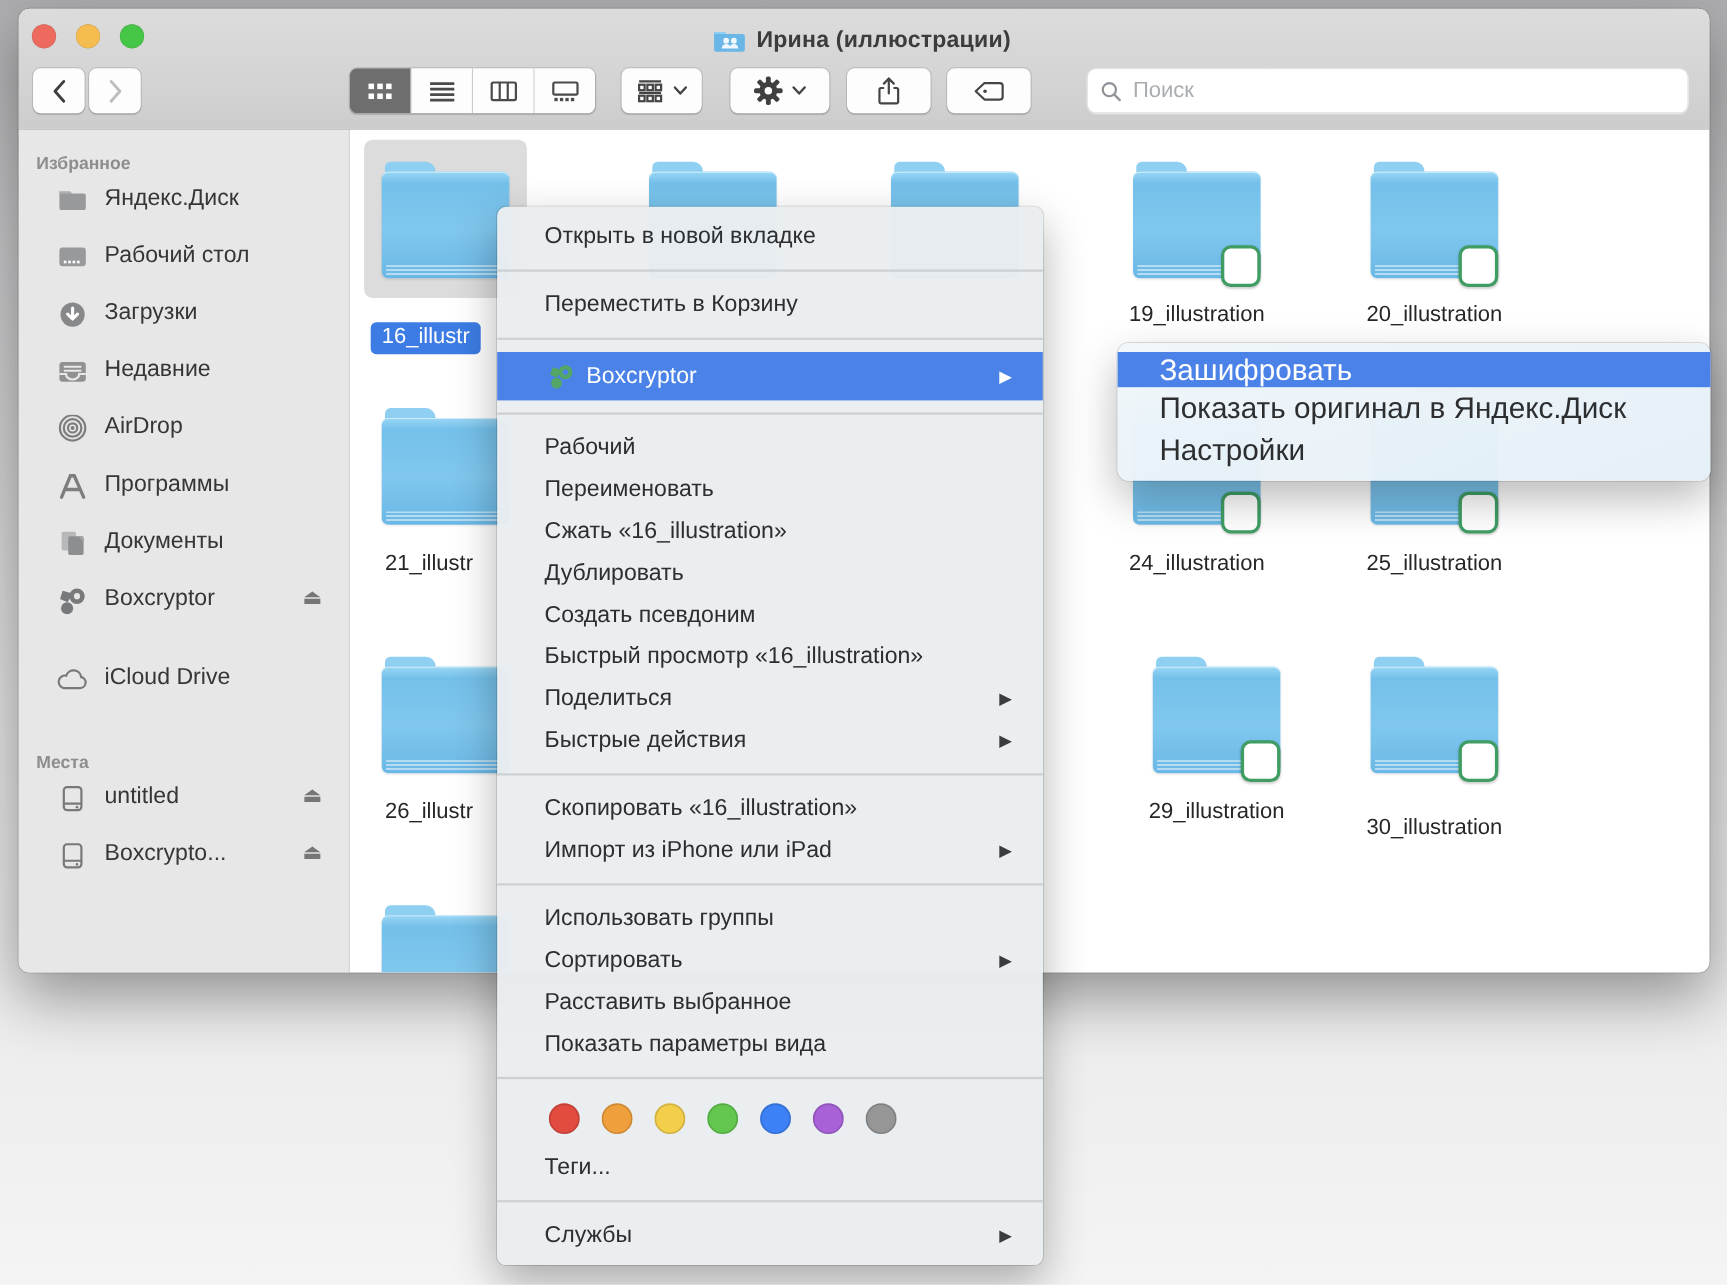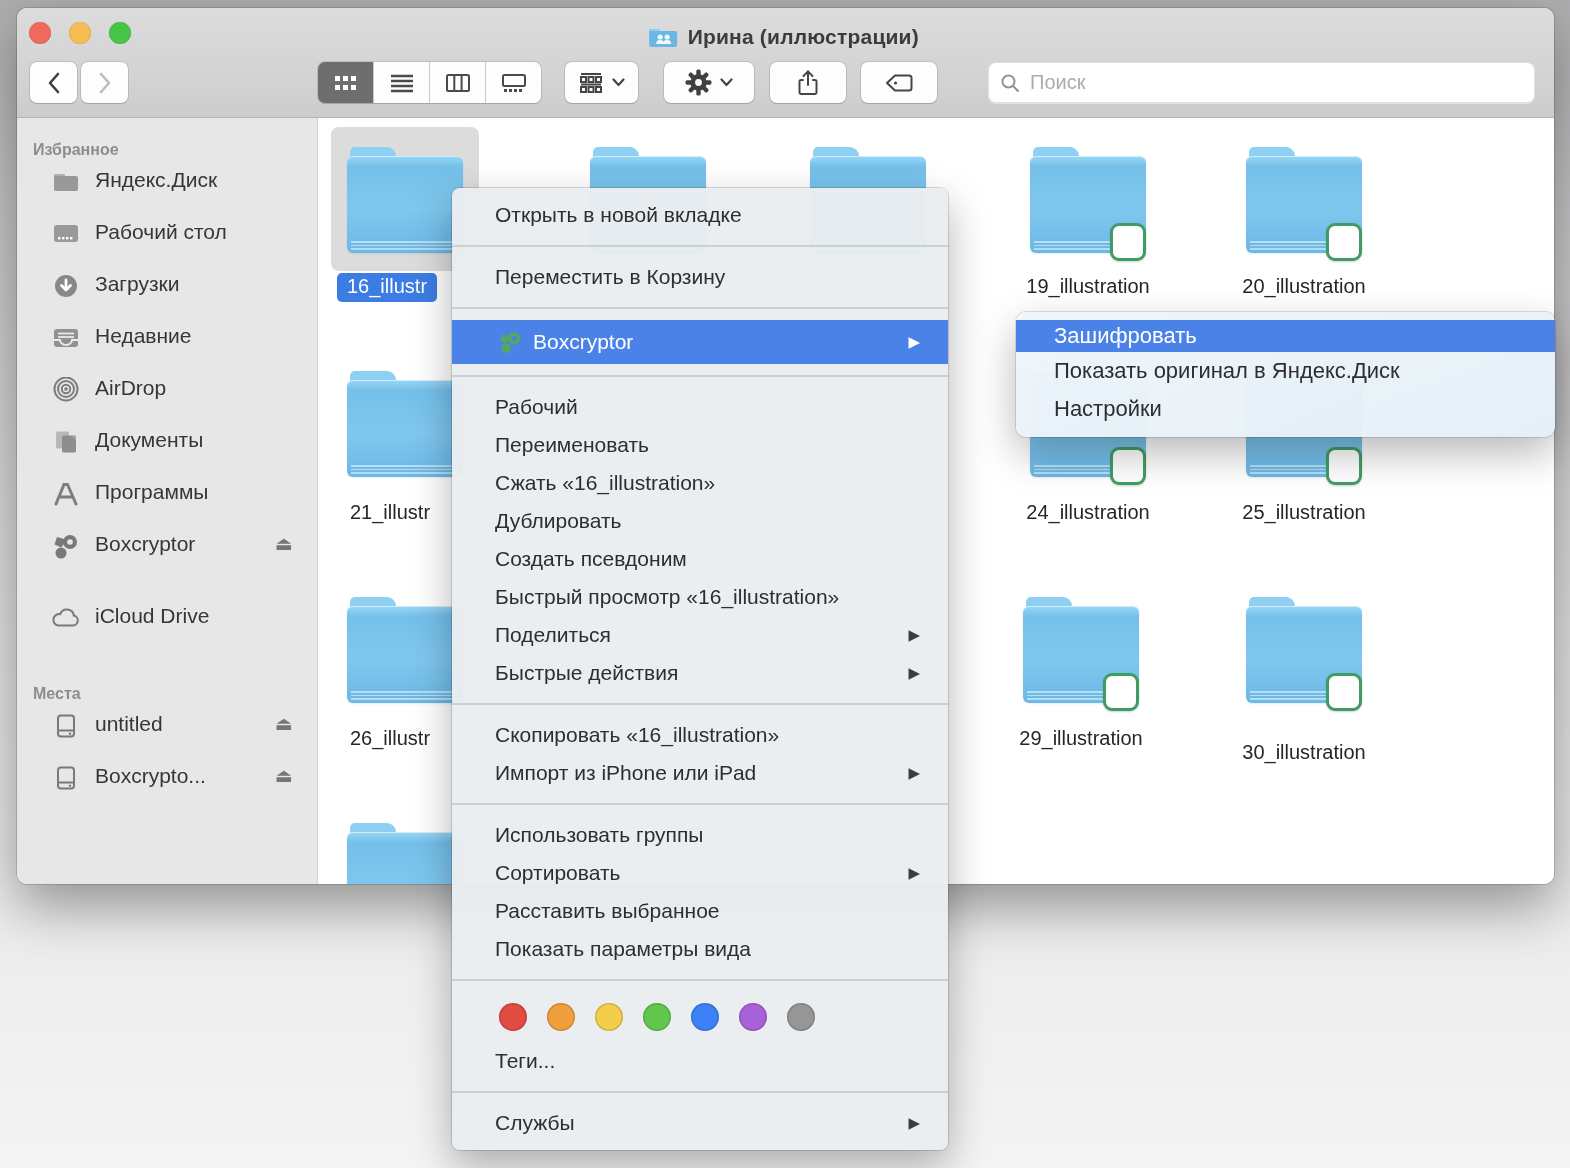--- a/index.html
+++ b/index.html
@@ -47,38 +47,38 @@
   .folder-icon{position:absolute;width:116px;height:106px;}
   .folder-icon .tab{position:absolute;top:0;left:3px;width:46px;height:24px;background:#8fd0f2;border-radius:5px 9px 0 0;}
   .folder-icon .fbody{position:absolute;top:9px;left:0;right:0;bottom:0;border-radius:6px;
     background:linear-gradient(180deg,#9ad7f5 0%,#74c0ea 11%,#7fc7ee 55%,#6bb8e6 100%);
     box-shadow:inset 0 1px 0 rgba(255,255,255,.55),0 1px 2px rgba(0,0,0,.08);}
   .folder-icon .fbody::after{content:"";position:absolute;left:4px;right:4px;bottom:3px;height:9px;
     background:repeating-linear-gradient(180deg,rgba(255,255,255,.5) 0 1.5px,rgba(0,0,0,0) 1.5px 3.6px);}
   .badge{position:absolute;width:30px;height:32px;background:#fff;border:3px solid #3f9d63;border-radius:9px;box-shadow:0 1px 2px rgba(0,0,0,.18);}
   .flabel{position:absolute;font-size:20px;color:#262626;text-align:center;width:200px;white-space:nowrap;}
   .flabel.left{text-align:center;width:auto;}
-  .flabel.pill{background:#3c7ce4;color:#fff;border-radius:5px;padding:2px 10px 4px;width:auto;}
+  .flabel.pill{background:#3c7ce4;color:#fff;border-radius:5px;padding:2px 10px 4px;width:auto;margin-top:20px;}
   
   .menu{position:absolute;left:452px;top:188px;width:496px;box-sizing:border-box;padding:8px 0;z-index:50;
     background:rgba(233,237,240,.97);border-radius:8px;
     box-shadow:0 0 0 1px rgba(0,0,0,.14),0 16px 40px rgba(0,0,0,.30);}
   .mrow{height:38px;display:flex;align-items:center;padding:0 30px 0 43px;position:relative;font-size:21px;color:#2c2e30;white-space:nowrap;}
   .mrow .arrow{position:absolute;right:28px;font-size:15px;color:#3a3c3e;}
   .mrow.hl{height:44px;background:#4a82e8;color:#fff;padding-left:45px;}
   .mrow.hl .arrow{color:#fff;}
   .mrow.hl .micon{margin-right:9px;display:flex;}
   .msep{height:2px;background:#ccd0d3;margin:11px 0;}
   .mtags{height:50px;display:flex;align-items:center;gap:20px;padding-left:47px;}
   .tagdot{width:28px;height:28px;border-radius:50%;box-shadow:inset 0 0 0 1.5px rgba(0,0,0,.14);}
   
   .submenu{position:absolute;left:1016px;top:312px;width:539px;box-sizing:border-box;padding:8px 0 9px;z-index:60;
     background:linear-gradient(160deg,rgba(240,246,250,.97),rgba(228,239,246,.97));
     border-radius:10px;box-shadow:0 0 0 1px rgba(0,0,0,.12),0 16px 40px rgba(0,0,0,.28);}
-  .srow{height:38px;display:flex;align-items:center;padding:0 20px 0 38px;font-size:22px;color:#2c2e30;white-space:nowrap;}
+  .srow{height:38px;display:flex;align-items:center;padding:0 20px 0 38px;font-size:27px;color:#2c2e30;white-space:nowrap;}
   .srow.hl{height:32px;background:#4a82e8;color:#fff;}
 </style>
 </head>
 <body>
 
 <div class="window">
   <div class="header">
     <div class="traffic">
       <div class="tl" style="background:#ee6a5f;"></div>
       <div class="tl" style="background:#f5bd4f;"></div>
@@ -283,37 +283,37 @@
               <circle cx="15" cy="12" r="11.5"></circle>
             </g>
             <circle cx="15" cy="12" r="1.8" fill="#7c7d7f"></circle>
           </svg>
         </span>
         <span class="lbl">AirDrop</span>
       </div>
       <div class="sb-item">
         <span class="ic">
           <svg width="30" height="26" viewBox="0 0 30 26">
+            <g fill="none" stroke="#7c7d7f" stroke-width="3" stroke-linecap="round">
+              <path d="M5 23 L13 3.5 h3.5 L25 23"></path>
+              <line x1="9.5" y1="16" x2="20.5" y2="16"></line>
+            </g>
+          </svg>
+        </span>
+        <span class="lbl">Программы</span>
+      </div>
+      <div class="sb-item">
+        <span class="ic">
+          <svg width="30" height="26" viewBox="0 0 30 26">
             <rect x="5" y="2.5" width="13" height="17" rx="1.5" fill="#b7b8ba"></rect>
             <rect x="11" y="6.5" width="14" height="17" rx="1.5" fill="#8d8e90"></rect>
             <path d="M11 6.5 h9 l5 5 v-3.5 a1.5 1.5 0 0 0 -1.5 -1.5 Z" fill="#a4a5a7"></path>
           </svg>
         </span>
         <span class="lbl">Документы</span>
-      </div>
-      <div class="sb-item">
-        <span class="ic">
-          <svg width="30" height="26" viewBox="0 0 30 26">
-            <g fill="none" stroke="#7c7d7f" stroke-width="3" stroke-linecap="round">
-              <path d="M5 23 L13 3.5 h3.5 L25 23"></path>
-              <line x1="9.5" y1="16" x2="20.5" y2="16"></line>
-            </g>
-          </svg>
-        </span>
-        <span class="lbl">Программы</span>
       </div>
       <div class="sb-item">
         <span class="ic">
           <svg width="30" height="26" viewBox="0 0 30 26">
             <g fill="#77797b">
               <path d="M6 4 l9 2.5 -4.5 8 -7 -3 z"></path>
               <circle cx="19" cy="9" r="7"></circle>
               <circle cx="10" cy="20" r="5.5"></circle>
             </g>
             <circle cx="19" cy="9" r="2.8" fill="#e8e7e7"></circle>
@@ -421,21 +421,21 @@
         <div class="badge" style="left: 122px; top: 76px;"></div>
         <div class="flabel" style="left: 0px; top: 130px;">25_illustration</div>
       </div>
       <div class="folder-item" style="left: -14px; top: 479px; height: 1px;">
         <div class="folder-icon" style="left: 42px; top: 0px;">
           <div class="tab"></div>
           <div class="fbody"></div>
         </div>
         <div class="flabel left" style="left: 45px; top: 130px;">26_illustr</div>
       </div>
-      <div class="folder-item" style="left: 662px; top: 479px; height: 1px;">
+      <div class="folder-item" style="left: 687px; top: 479px; height: 1px;">
         <div class="folder-icon" style="left: 42px; top: 0px;">
           <div class="tab"></div>
           <div class="fbody"></div>
         </div>
         <div class="badge" style="left: 122px; top: 76px;"></div>
         <div class="flabel" style="left: 0px; top: 130px;">29_illustration</div>
       </div>
       <div class="folder-item" style="left: 885px; top: 479px; height: 1px;">
         <div class="folder-icon" style="left: 42px; top: 0px;">
           <div class="tab"></div>

